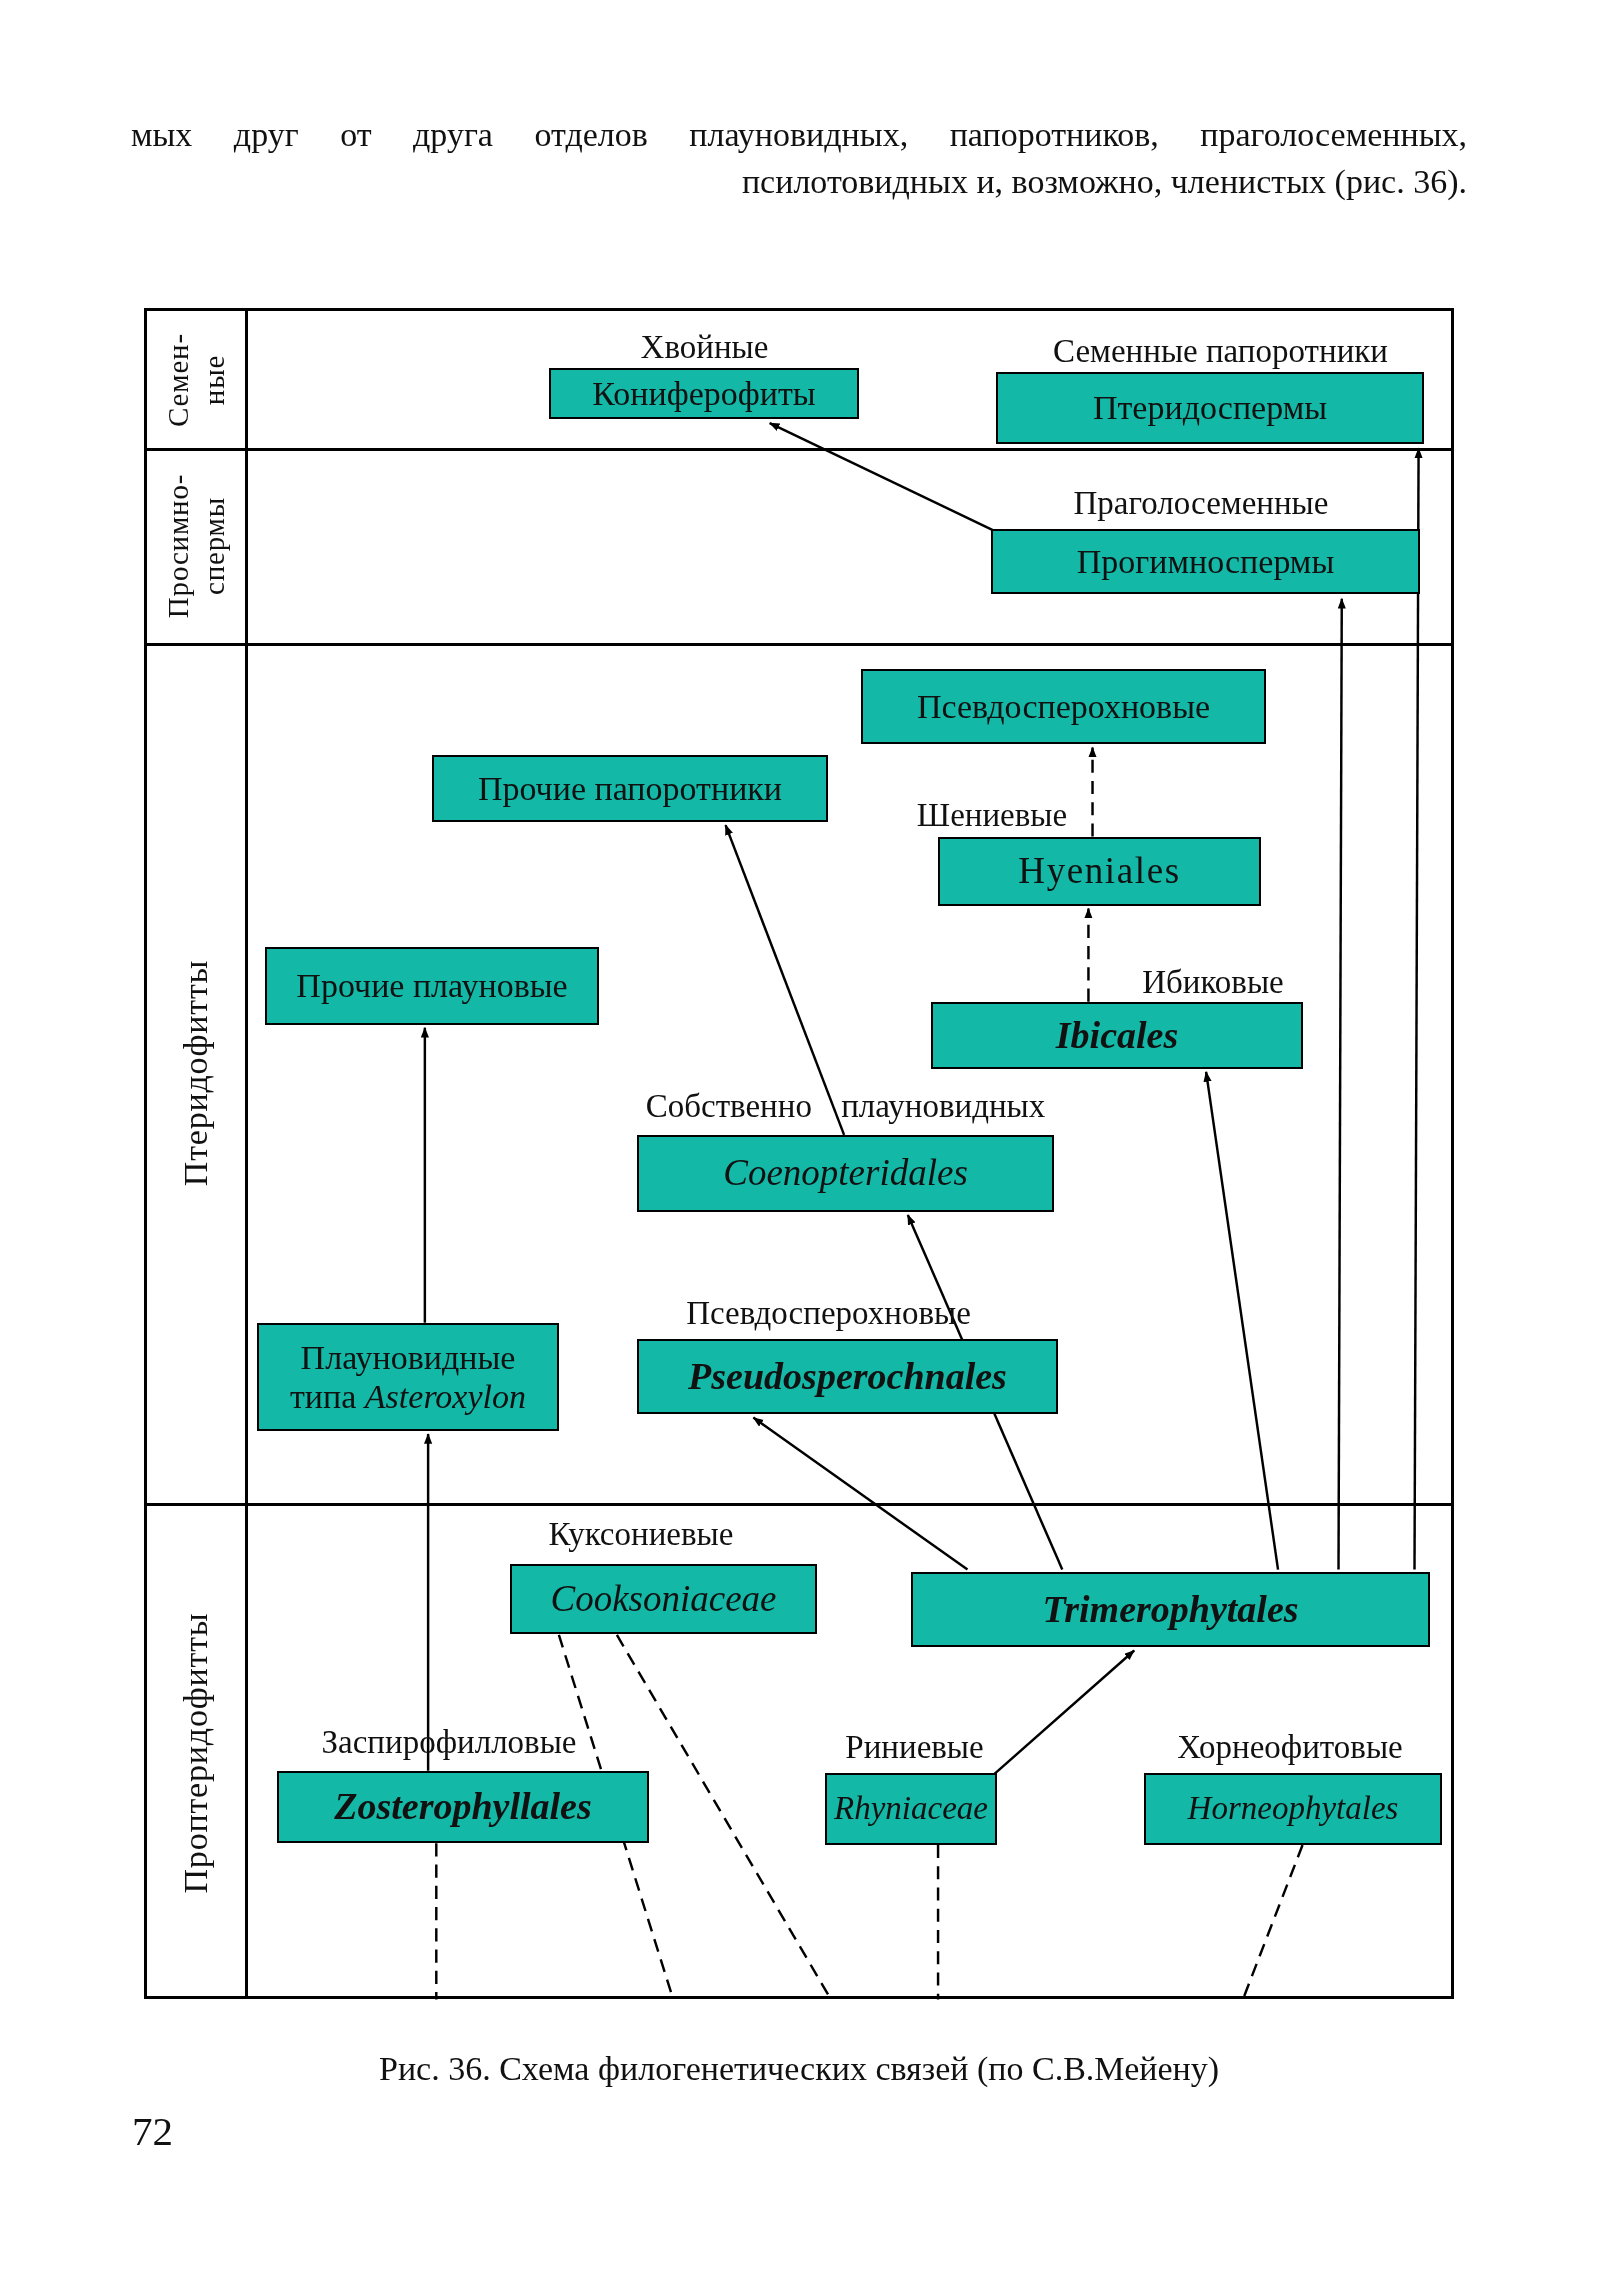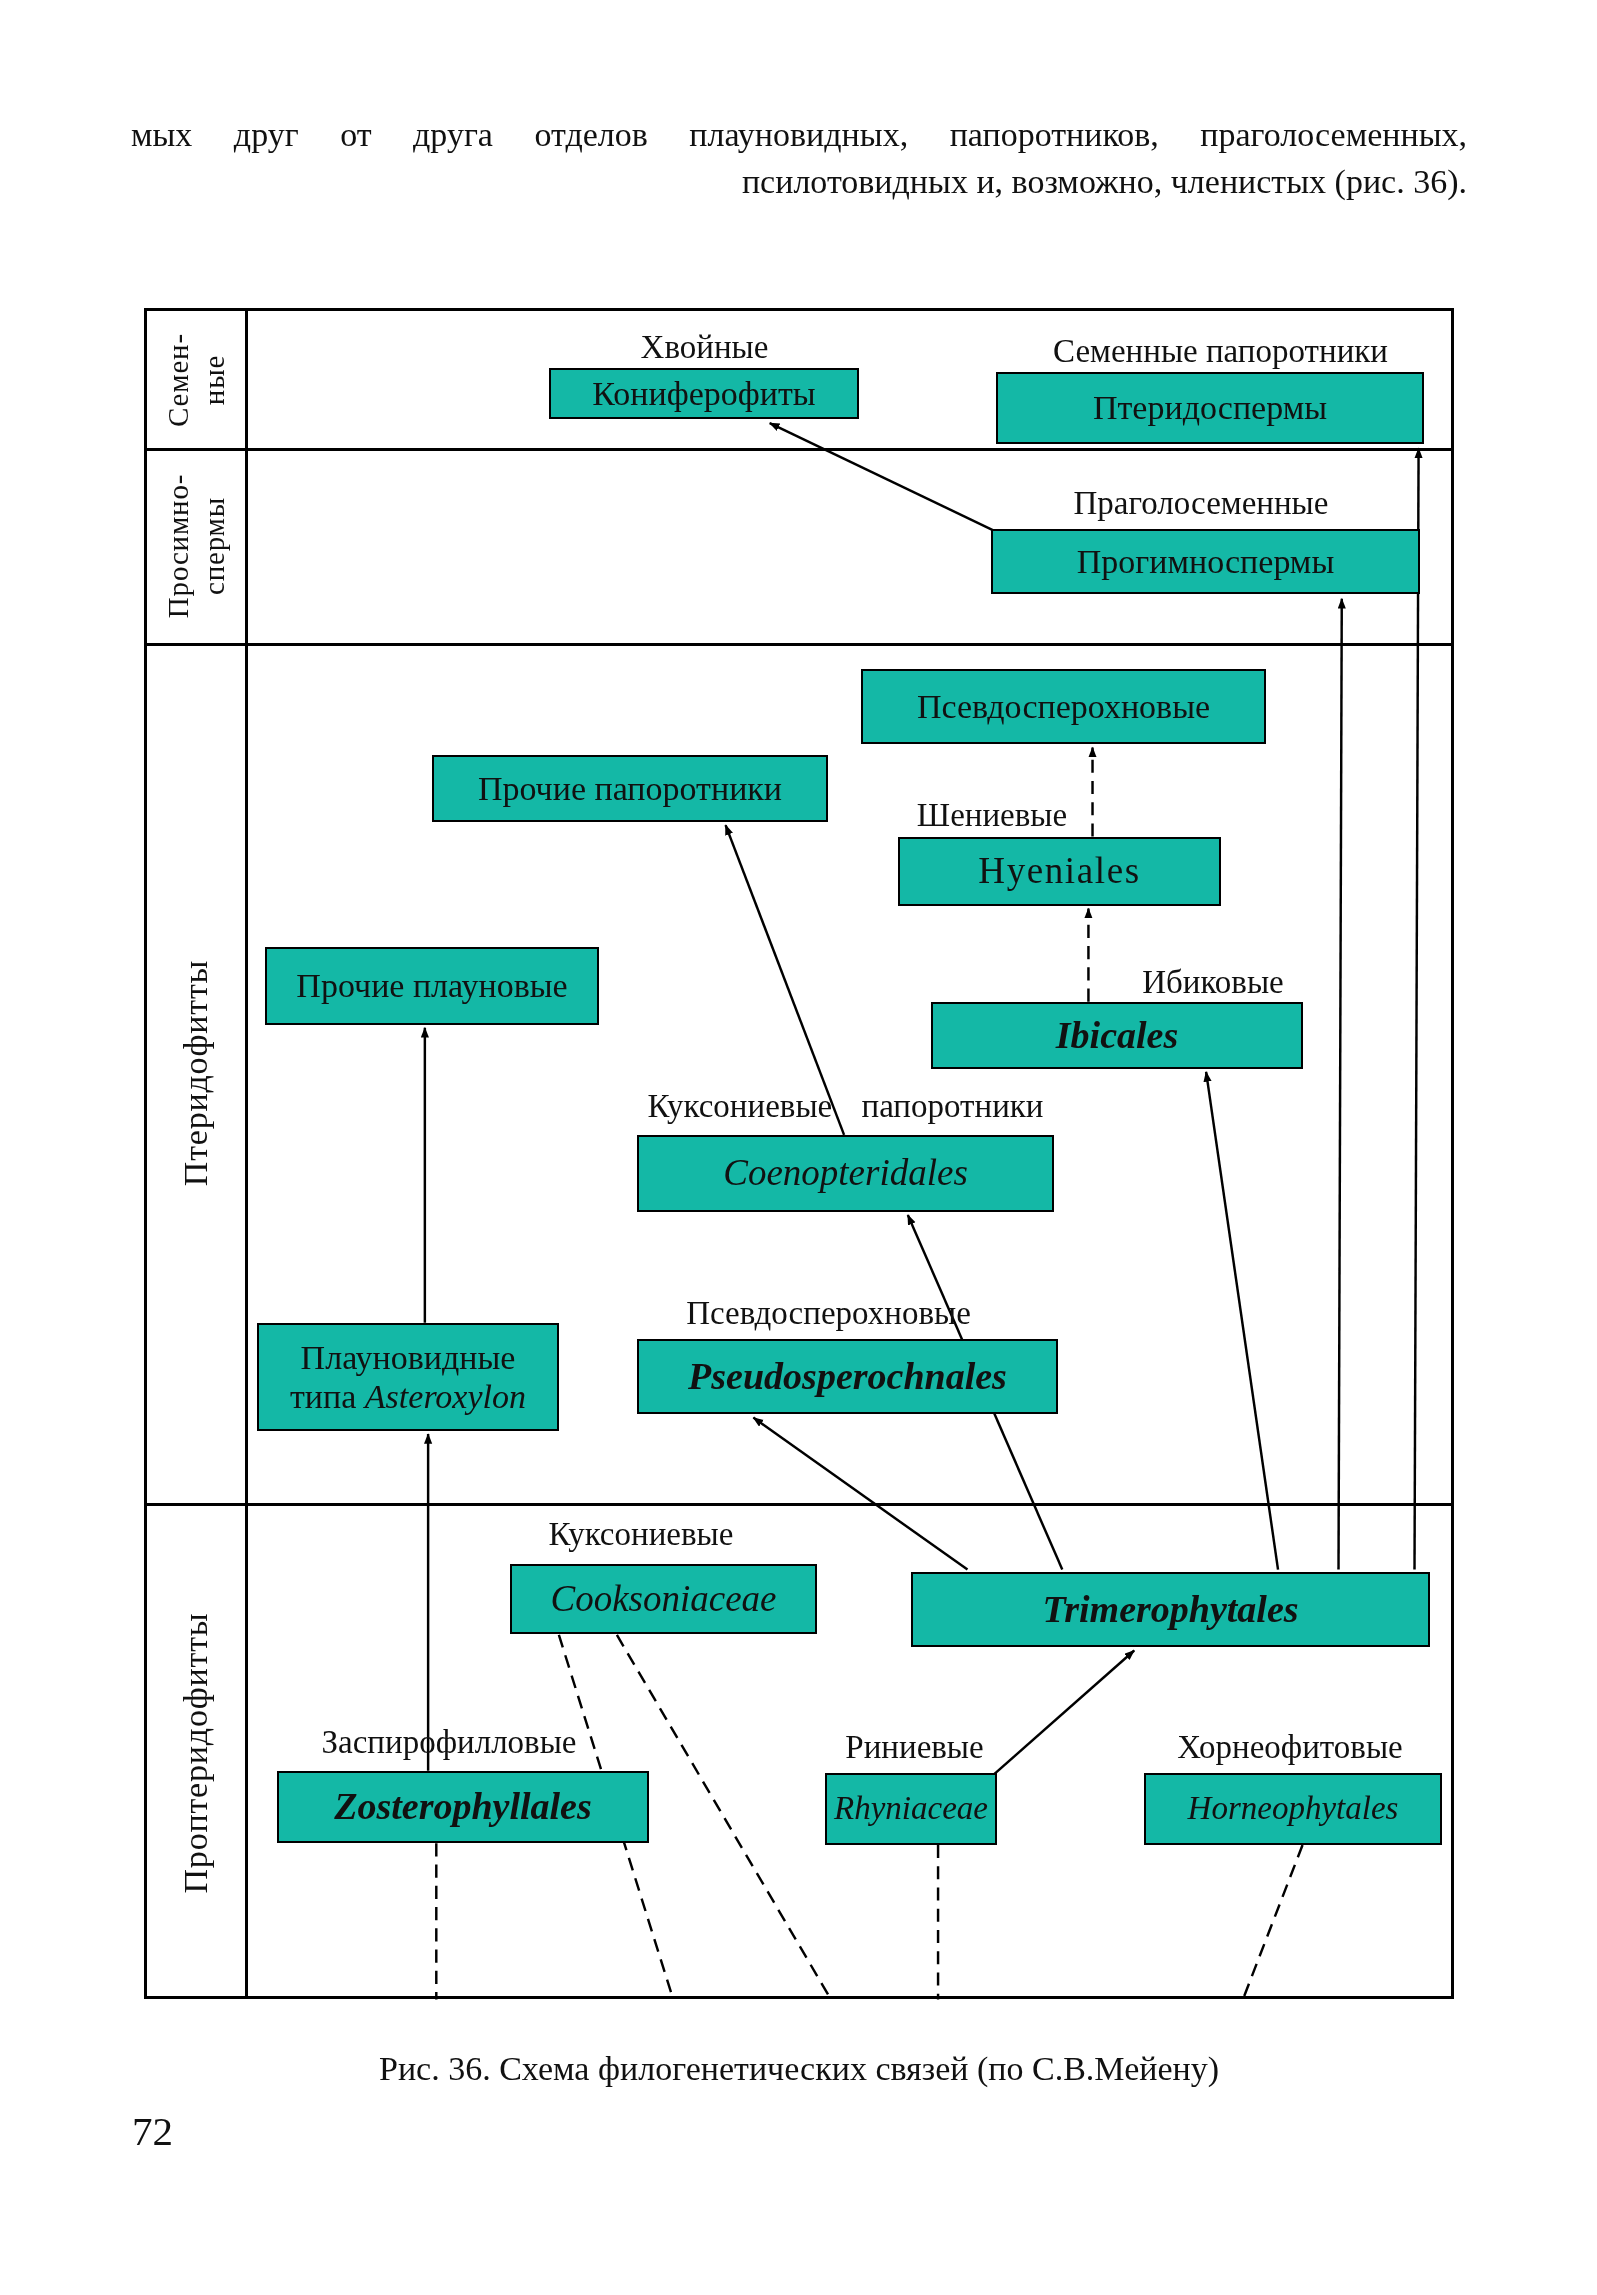--- a/index.html
+++ b/index.html
@@ -36,21 +36,21 @@
 
   .dbox{
     position:absolute;box-sizing:border-box;
     border:2.5px solid #000;background:#14b8a6;
     display:flex;align-items:center;justify-content:center;
     font-size:34px;text-align:center;line-height:1.15;
     z-index:3;
   }
   .latin{font-style:italic;font-size:37px;}
   .latin-b{font-style:italic;font-weight:600;font-size:38px;}
-  .upright{font-style:normal;font-size:37px;letter-spacing:1.6px;}
+  .upright{font-style:normal;font-size:37px;letter-spacing:1.6px;margin-left:40px;}
 
   .flabel{
     position:absolute;font-size:33px;text-align:center;z-index:2;white-space:nowrap;
   }
   .gapwords{word-spacing:21px;}
 
   .lines{position:absolute;left:0;top:0;width:1310px;height:1691px;z-index:1;}
 
   .caption{position:absolute;left:131px;top:2050px;width:1336px;text-align:center;font-size:34px;}
   .pagenum{position:absolute;left:132px;top:2107px;font-size:41px;}
@@ -113,21 +113,21 @@
       <line x1="354" y1="1875" x2="354" y2="2066" stroke="#000" stroke-width="3" stroke-dasharray="16 10"></line>
       <line x1="968" y1="1877" x2="968" y2="2066" stroke="#000" stroke-width="3" stroke-dasharray="16 10"></line>
       <line x1="1414" y1="1877" x2="1341" y2="2066" stroke="#000" stroke-width="3" stroke-dasharray="16 10"></line>
     </svg>
 
     <div class="flabel" style="left:394px;top:18px;width:327px;">Хвойные</div>
     <div class="flabel" style="left:876px;top:22px;width:395px;">Семенные папоротники</div>
     <div class="flabel" style="left:906px;top:174px;width:296px;">Праголосеменные</div>
     <div class="flabel" style="left:755px;top:486px;width:180px;">Шениевые</div>
     <div class="flabel" style="left:976px;top:653px;width:180px;">Ибиковые</div>
-    <div class="flabel gapwords" style="left:490px;top:777px;width:417px;">Куксониевые папоротники</div>
+    <div class="flabel gapwords" style="left:490px;top:777px;width:417px;">Собственно плауновидных</div>
     <div class="flabel" style="left:522px;top:984px;width:319px;">Псевдосперохновые</div>
     <div class="flabel" style="left:392px;top:1205px;width:204px;">Куксониевые</div>
     <div class="flabel" style="left:159px;top:1413px;width:286px;">Заспирофилловые</div>
     <div class="flabel" style="left:690px;top:1418px;width:155px;">Риниевые</div>
     <div class="flabel" style="left:992px;top:1418px;width:302px;">Хорнеофитовые</div>
 
     <div class="dbox" style="left:402px;top:57px;width:310px;height:51px;">Кониферофиты</div>
     <div class="dbox" style="left:849px;top:61px;width:428px;height:72px;">Птеридоспермы</div>
     <div class="dbox" style="left:844px;top:218px;width:429px;height:65px;">Прогимноспермы</div>
     <div class="dbox" style="left:714px;top:358px;width:405px;height:75px;">Псевдосперохновые</div>

